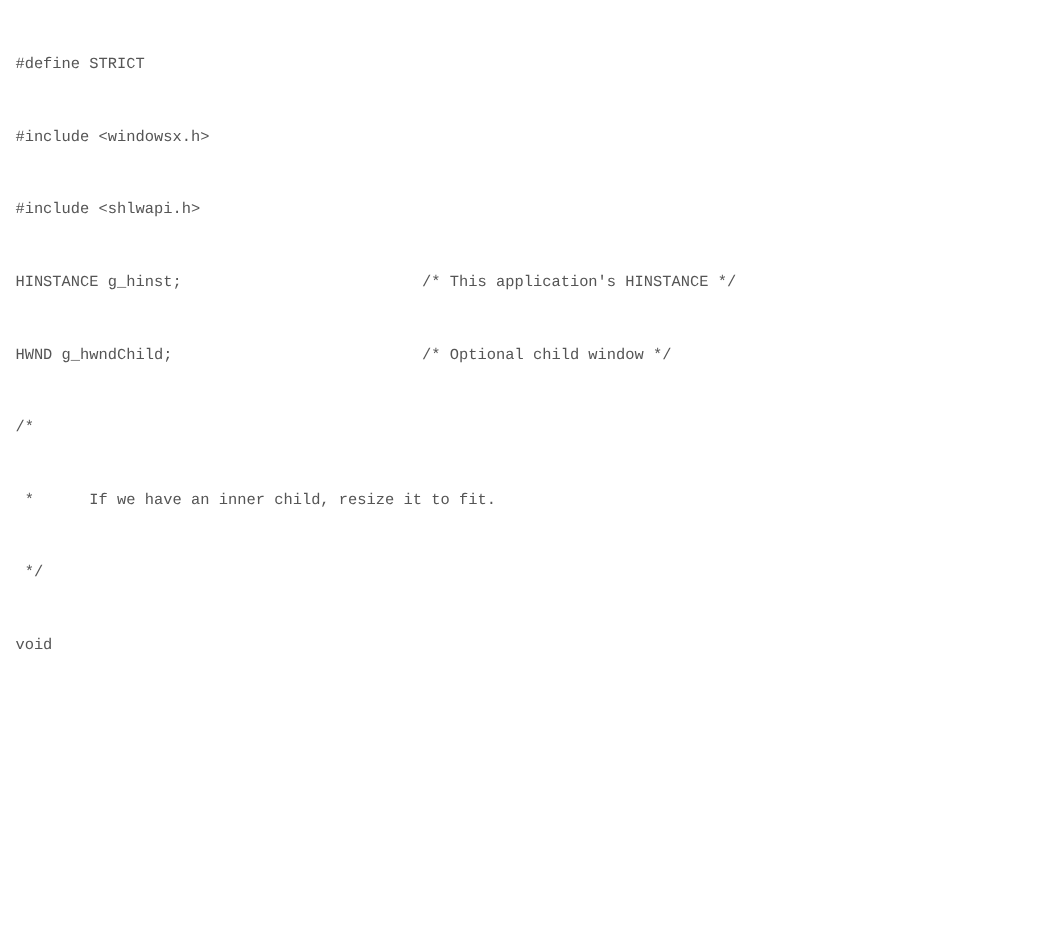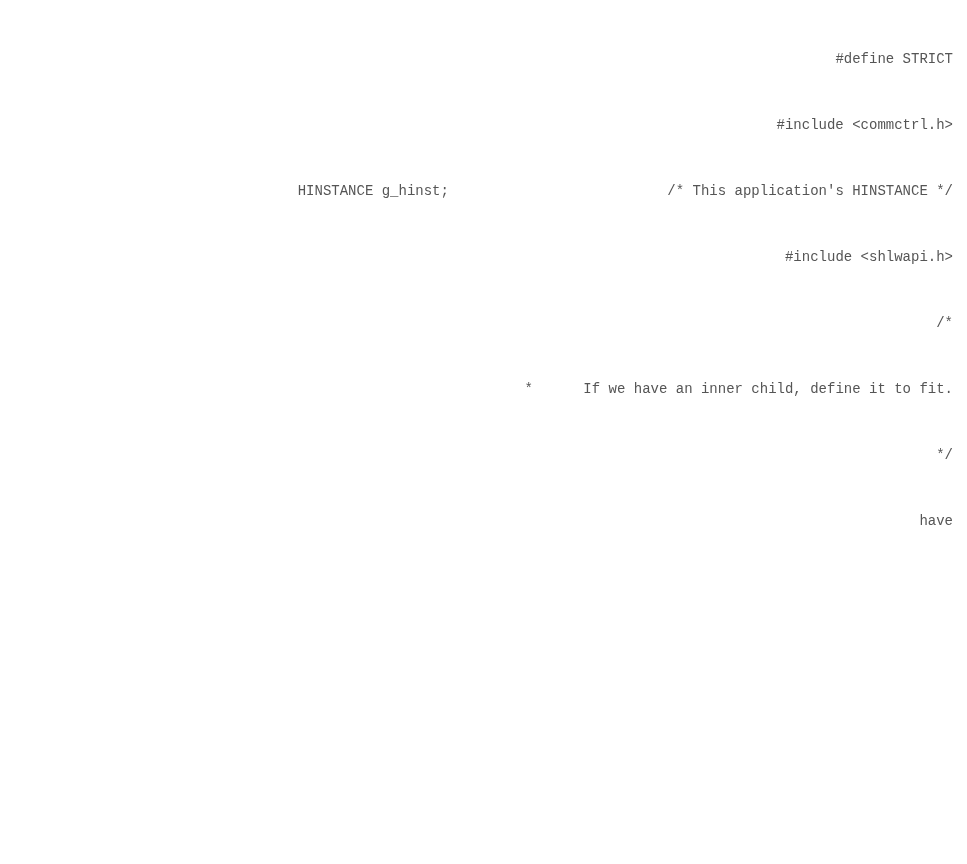--- a/index.html
+++ b/index.html
@@ -9,34 +9,35 @@
       font-size: 14px;
       line-height: 22px;
       color: #555;
       padding: 4px 14px;
       width: 967px;
       position: relative;
     }
     .code-block {
       white-space: pre;
     }
-    .line { display: block; text-align: right; }
+    .line { display: block; }
   </style>
 </head>
 <body>
 
 <div class="code-block">
   <span class="line">#define STRICT</span>
-  <span class="line">#include &lt;commctrl.h&gt;</span>
+  <span class="line">#include &lt;windowsx.h&gt;</span>
+  <span class="line">#include &lt;shlwapi.h&gt;</span>
   <span class="line">HINSTANCE g_hinst;                          /* This application's HINSTANCE */</span>
-  <span class="line">#include &lt;shlwapi.h&gt;</span>
+  <span class="line">HWND g_hwndChild;                           /* Optional child window */</span>
   <span class="line">/*</span>
-  <span class="line"> *      If we have an inner child, define it to fit.</span>
+  <span class="line"> *      If we have an inner child, resize it to fit.</span>
   <span class="line"> */</span>
-  <span class="line">have</span>
+  <span class="line">void</span>
   
   
   
   
   
   
   
   
   
   

